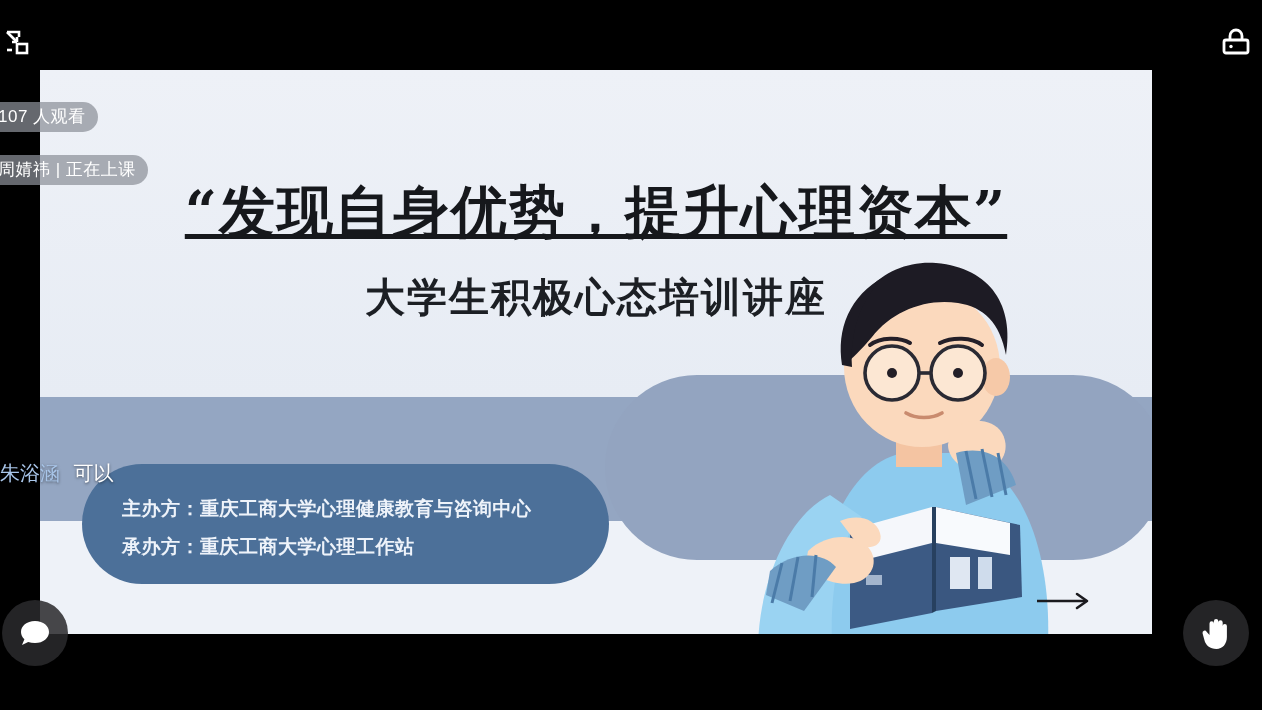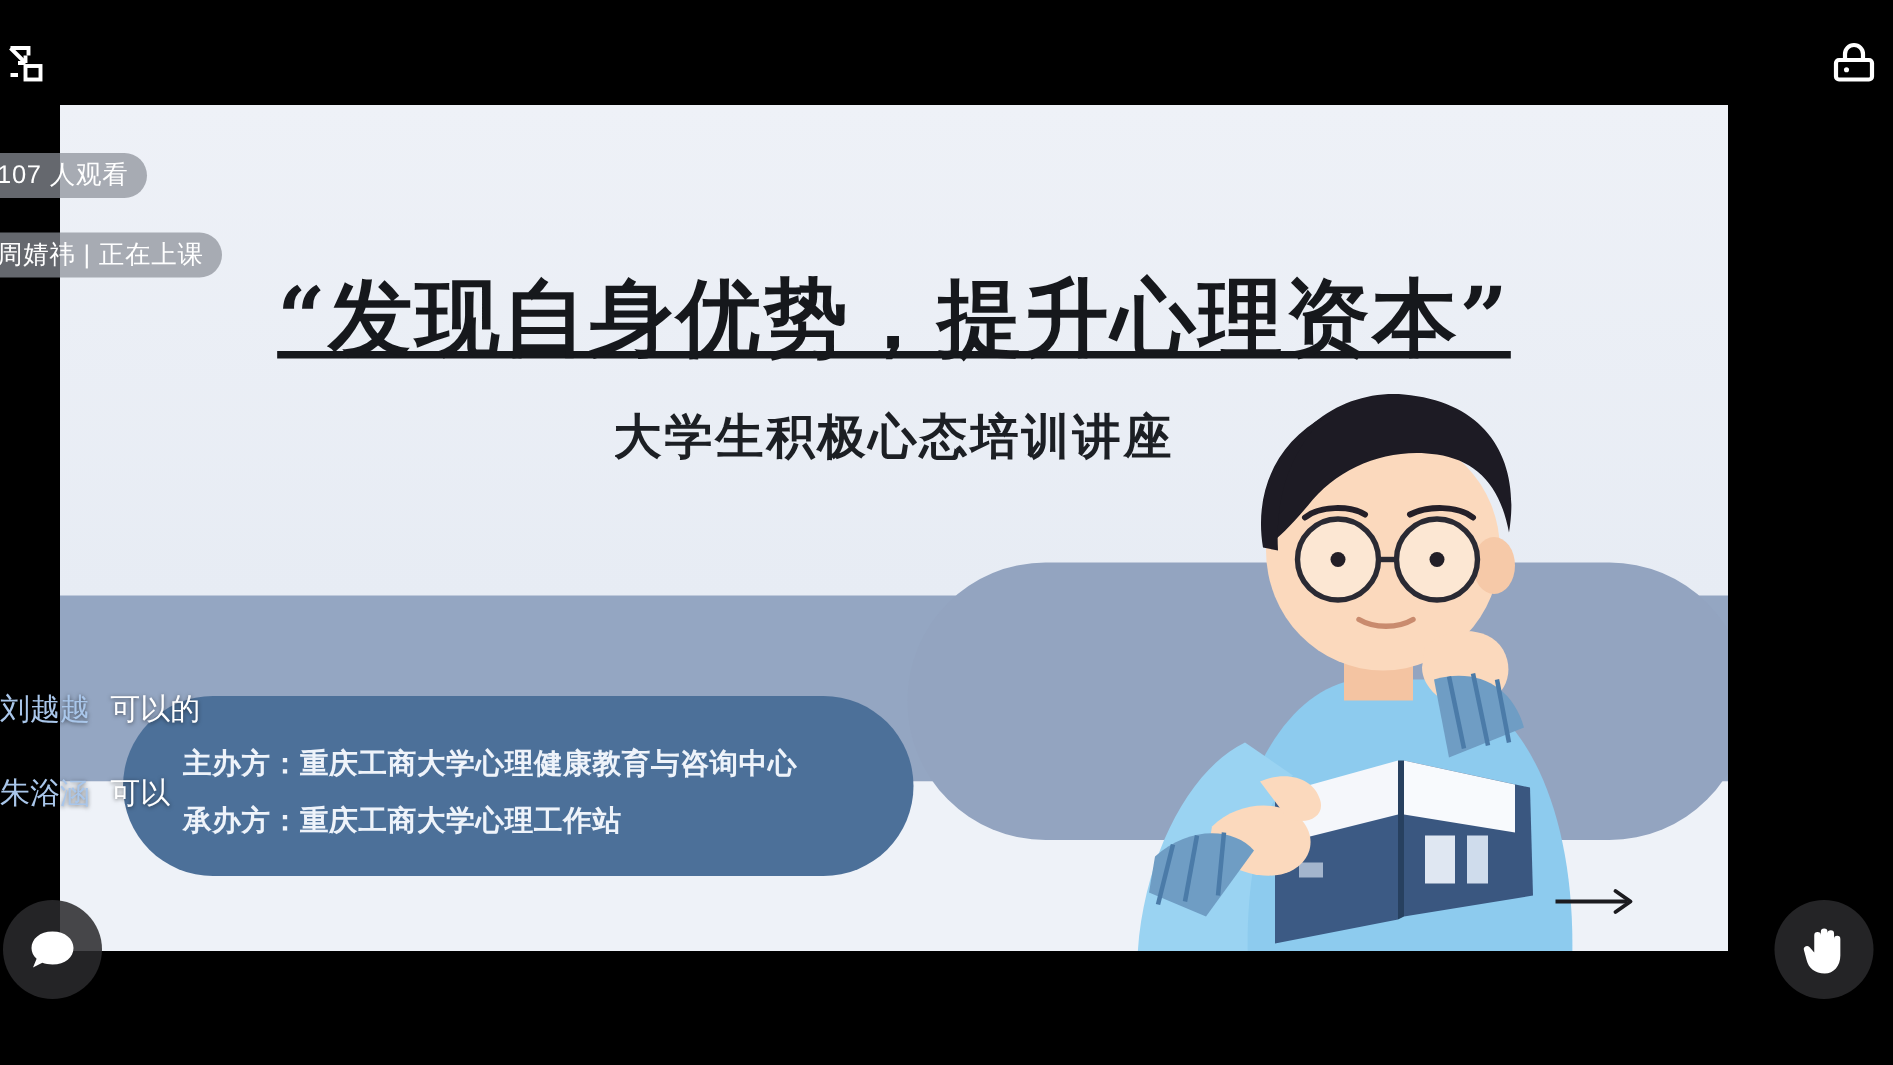--- a/index.html
+++ b/index.html
@@ -52,21 +52,21 @@
     color:#16181c;
     white-space:nowrap;
     z-index:6;
     text-decoration:underline;
   }
   .slide-subtitle{
     position:absolute; left:0; top:200px; width:100%;
     text-align:center;
     font-family:"DejaVu Serif","Liberation Serif",serif;
     font-weight:700;
-    font-size:32px;
+    font-size:40px;
     letter-spacing:2px;
     color:#1c1f24;
     white-space:nowrap;
     z-index:4;
   }
 
   
   .org-pill{
     position:absolute; left:42px; top:394px;
     width:527px; height:120px;
@@ -253,24 +253,20 @@
 
   <div class="badge" id="viewer-badge">
     <span>107 人观看</span>
   </div>
   <div class="badge" id="teacher-badge">
     <span>周婧祎 | 正在上课</span>
   </div>
 
   <div class="chat-stack">
     <div class="chat-msg">
-      <span class="chat-name">刘越越</span>
-      <span class="chat-text">可以的</span>
-    </div>
-    <div class="chat-msg">
       <span class="chat-name">朱浴涵</span>
       <span class="chat-text">可以</span>
     </div>
   </div>
 
   <div class="fab" id="chat-fab">
     <svg width="34" height="34" viewBox="0 0 34 34">
       <path d="M17 5 C25.5 5 31 10 31 16 C31 22 25.5 27 17 27
                C14.5 27 12.2 26.6 10.2 25.9 L4 29 L6.4 23.2
                C4.3 21.3 3 18.8 3 16 C3 10 8.5 5 17 5 Z" fill="#ffffff"></path>

